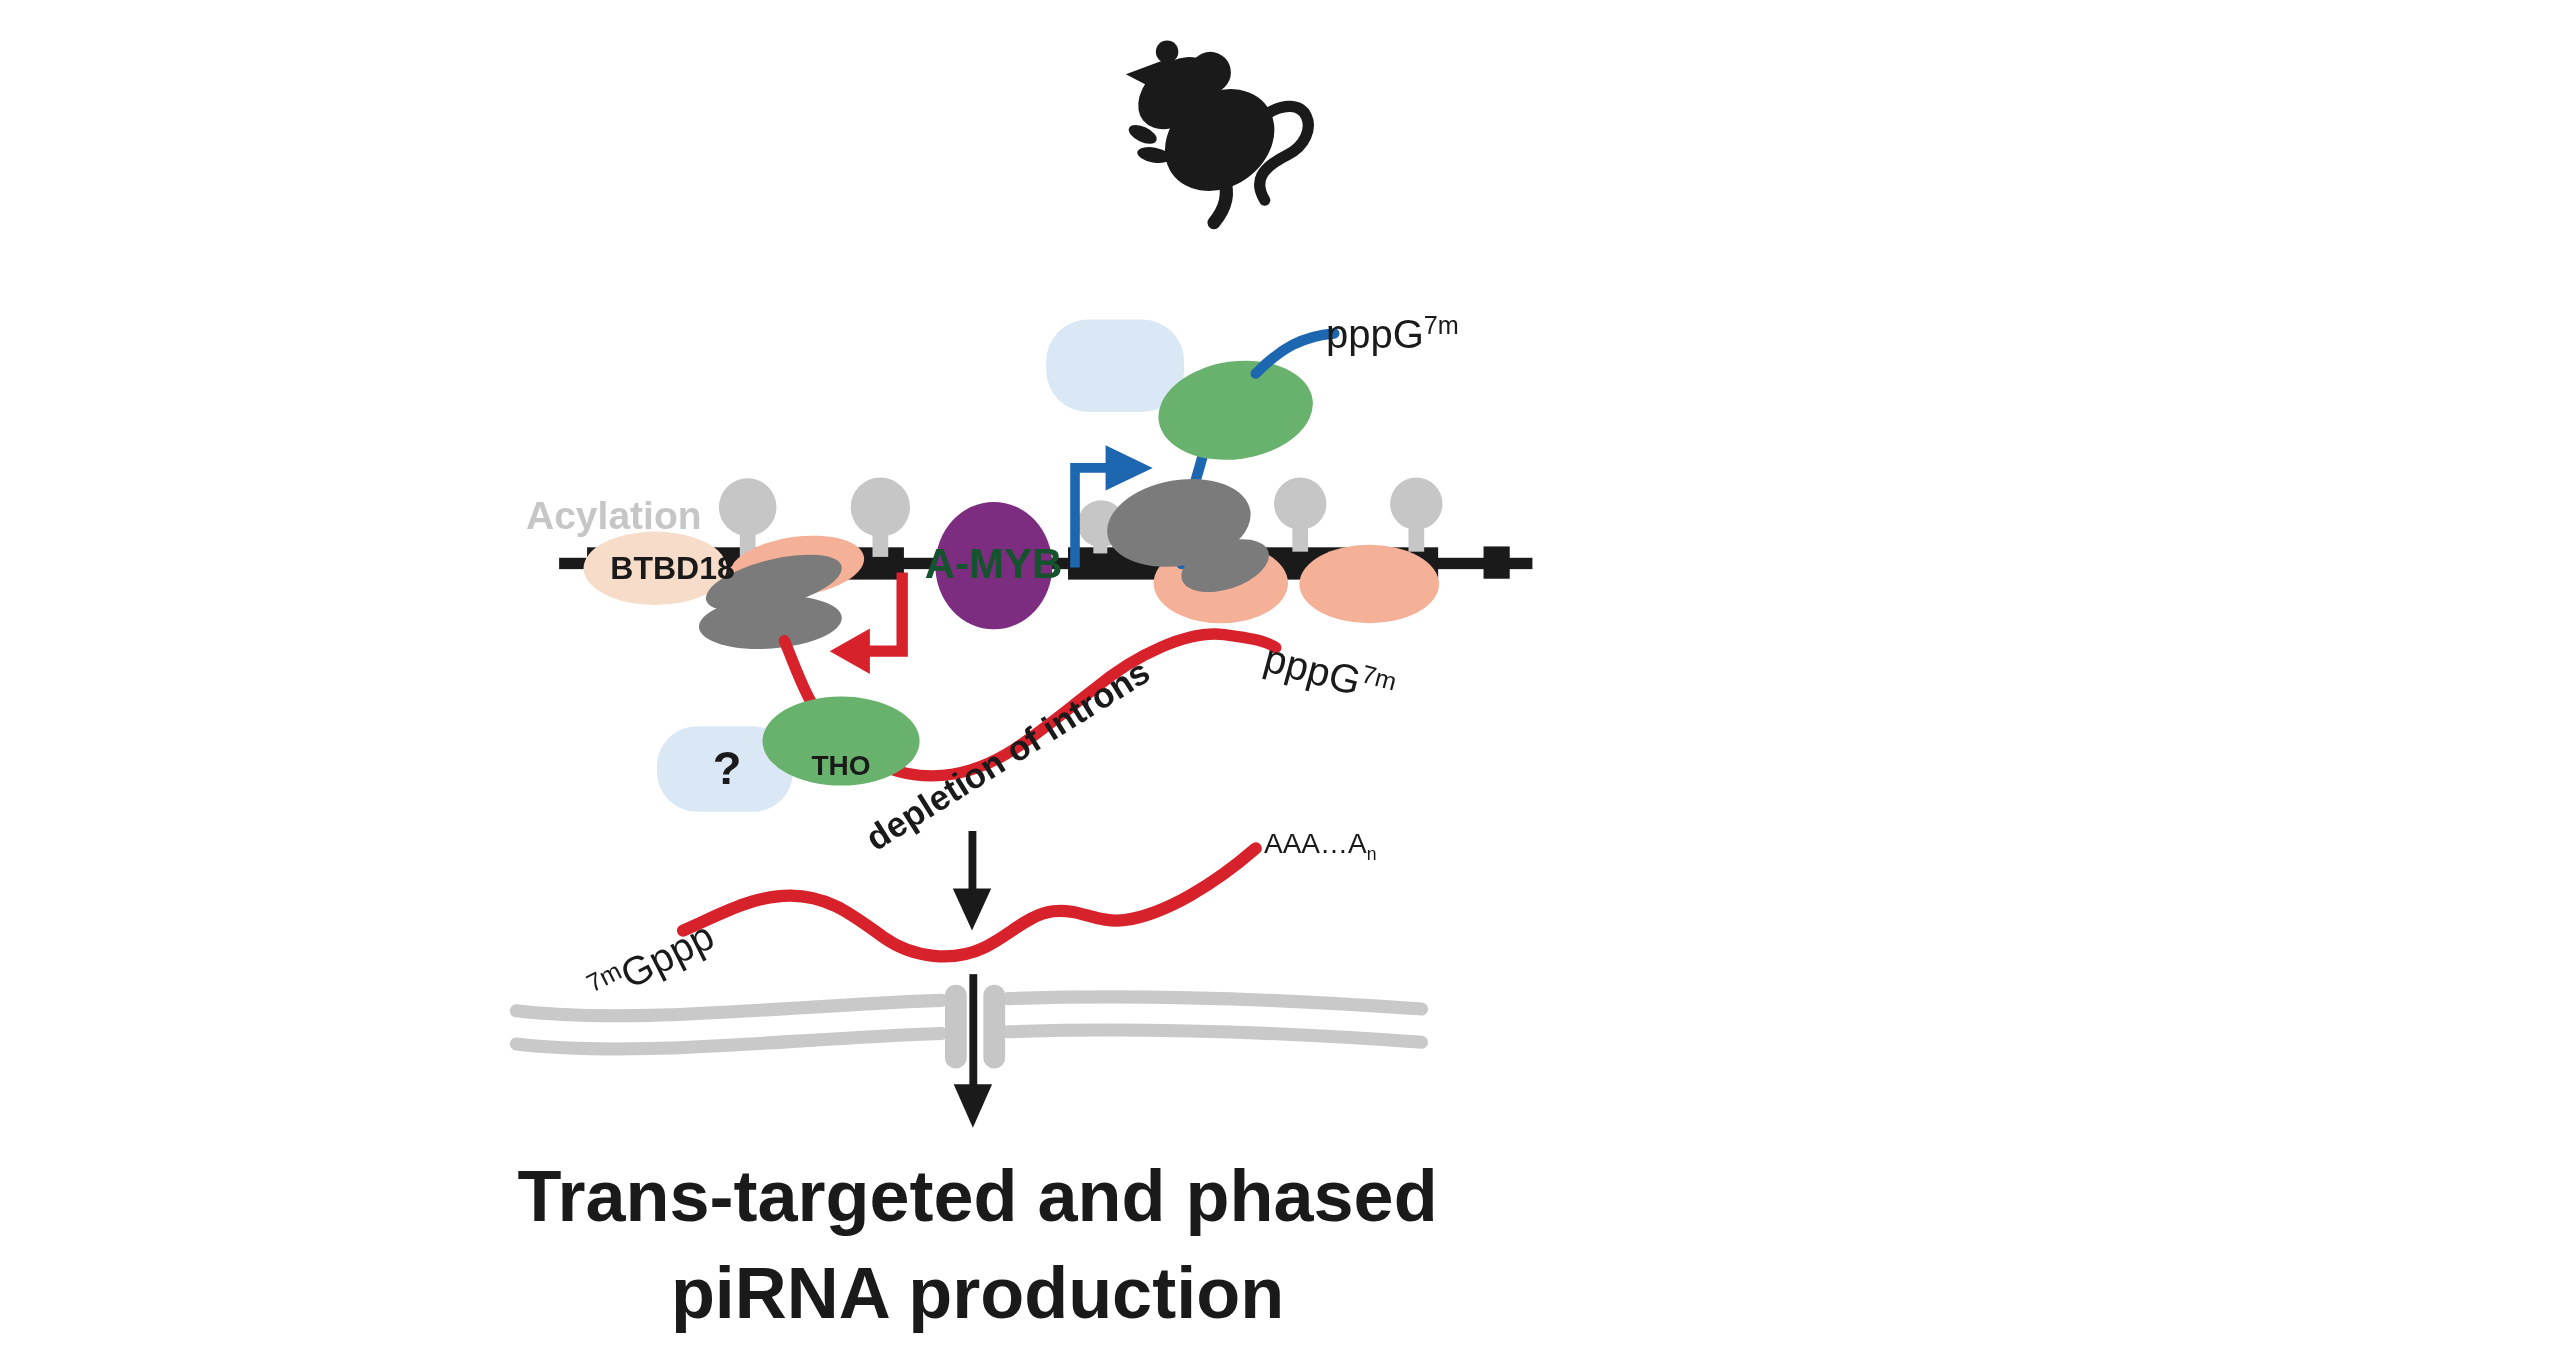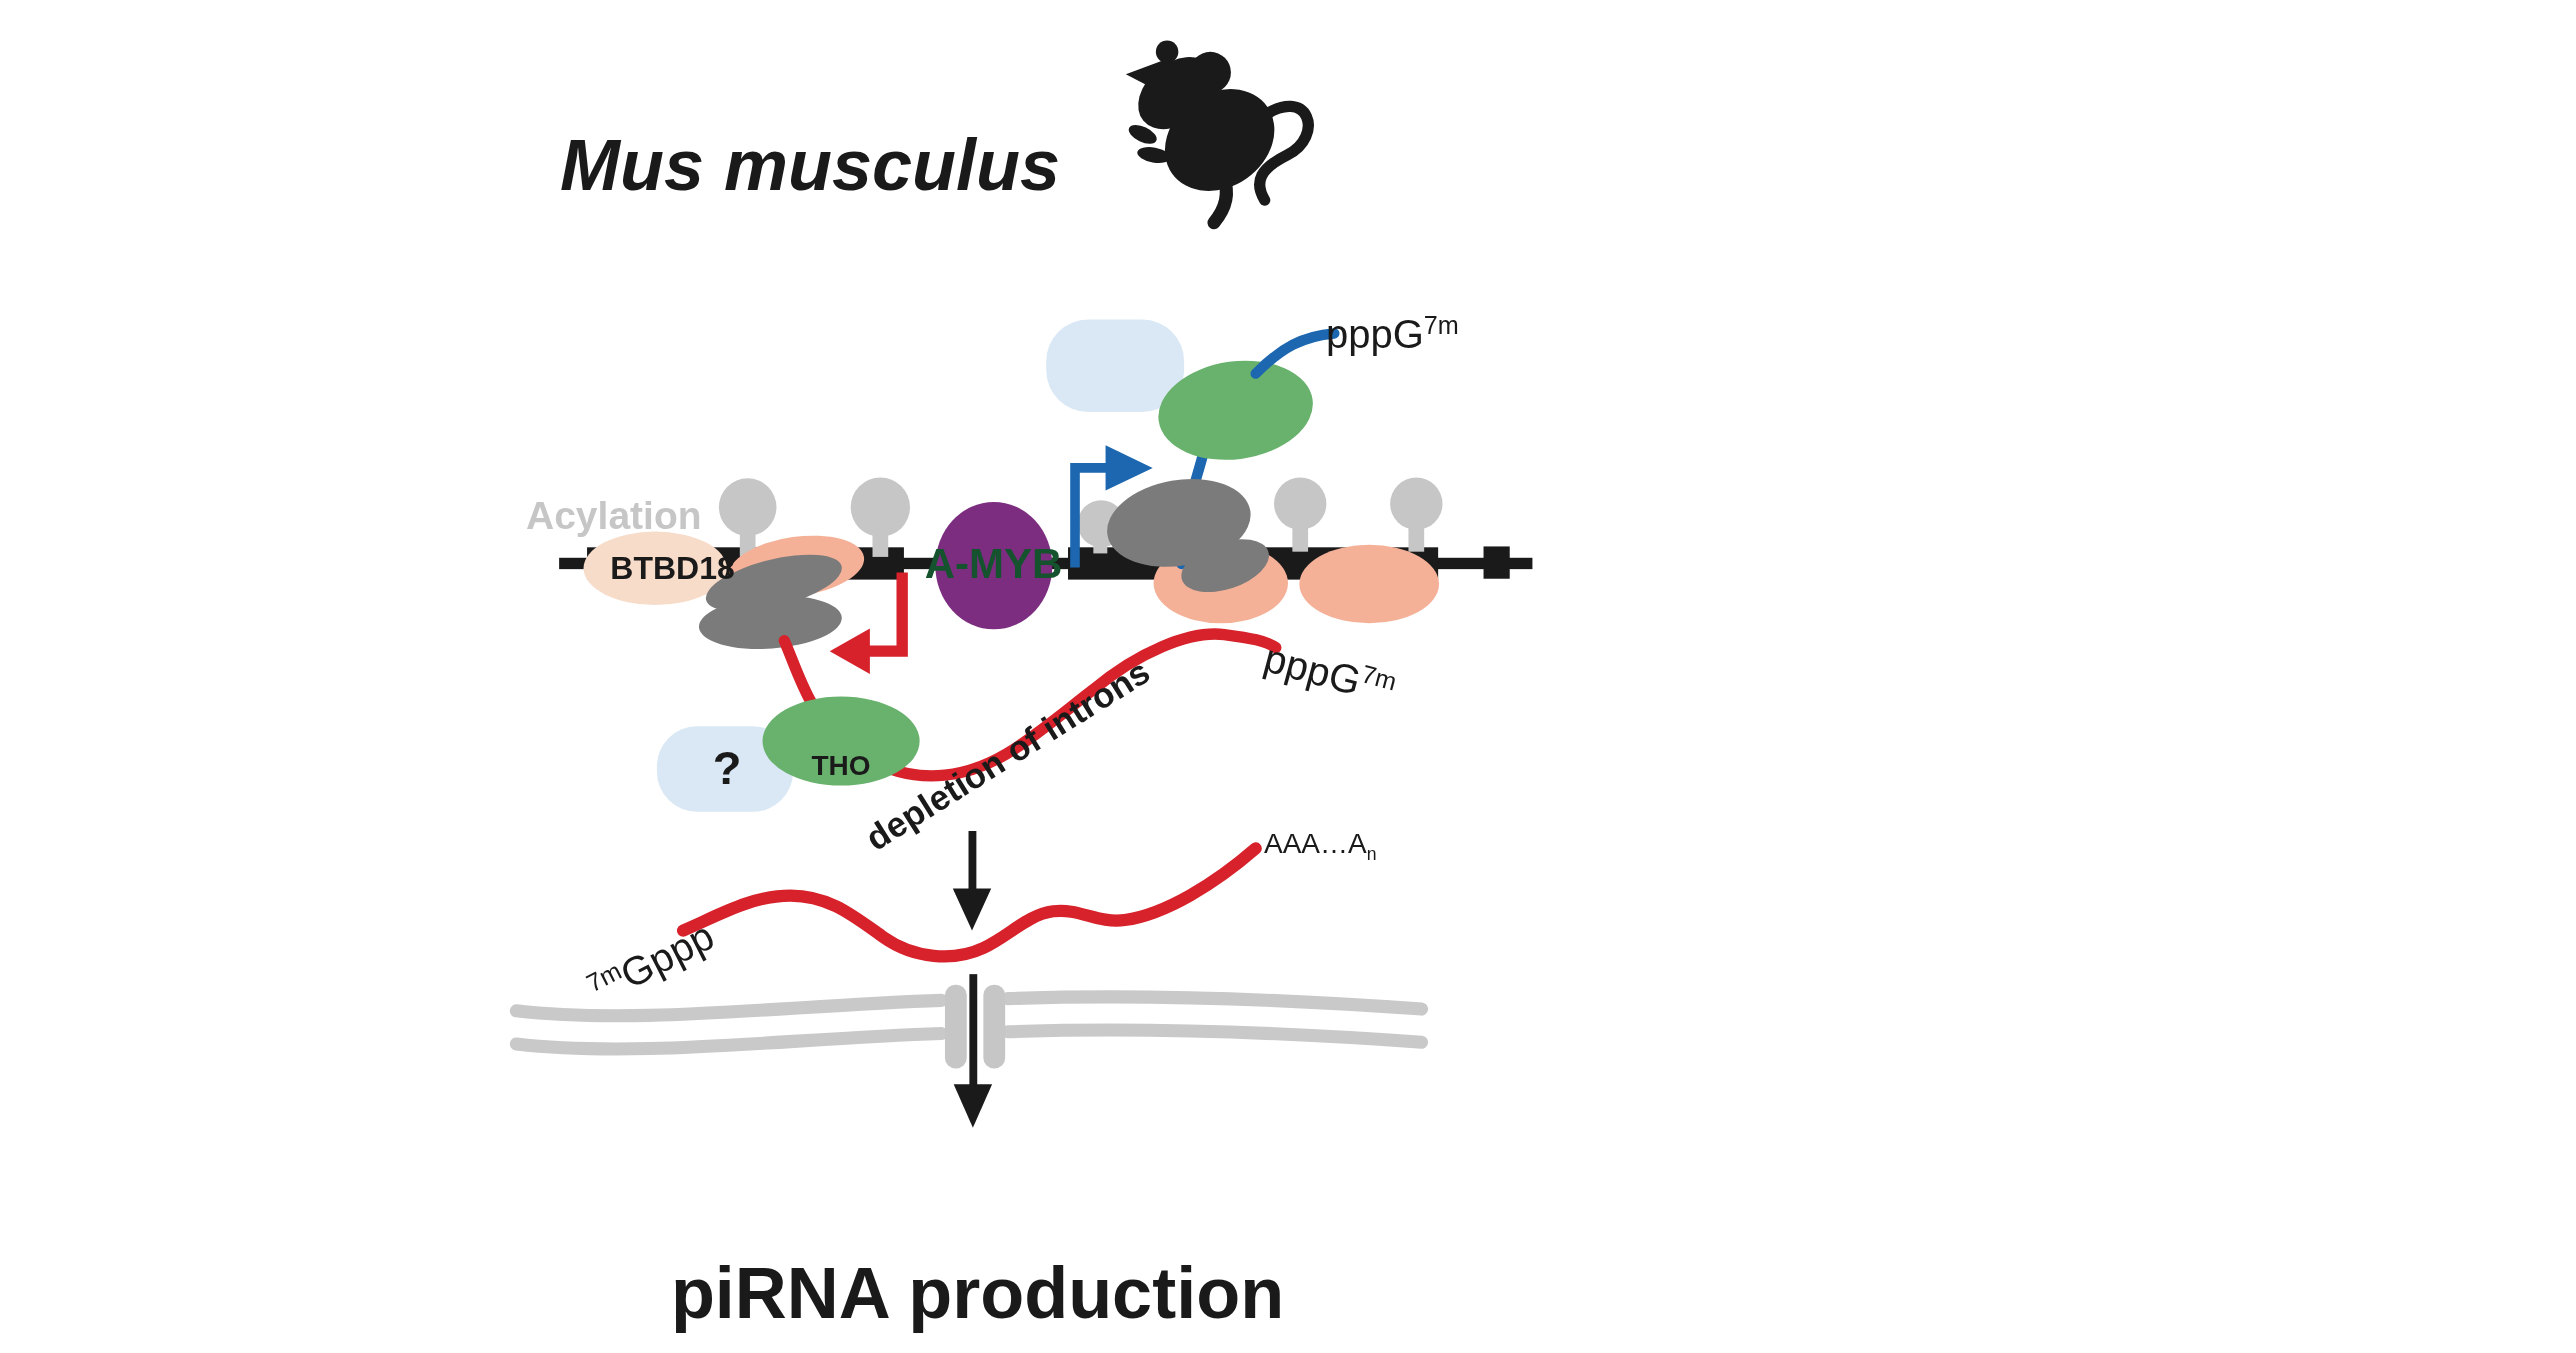--- a/index.html
+++ b/index.html
@@ -118,34 +118,34 @@
       <ellipse cx="35" cy="31" rx="23" ry="16" transform="rotate(-40 35 31)" fill="var(--ink)"></ellipse>
       <polygon points="8,21 32,12 37,36" fill="var(--ink)"></polygon>
       <circle cx="53" cy="20" r="11" fill="var(--ink)"></circle>
       <circle cx="30" cy="9" r="6" fill="var(--ink)"></circle>
       <ellipse cx="17" cy="53" rx="8" ry="4" transform="rotate(25 17 53)" fill="var(--ink)"></ellipse>
       <ellipse cx="23" cy="64" rx="9" ry="4" transform="rotate(10 23 64)" fill="var(--ink)"></ellipse>
       <path d="M 60 76 C 64 86 60 94 55 100" stroke="var(--ink)" stroke-width="7" fill="none" stroke-linecap="round"></path>
     </g>
   </svg>
 
-  <div class="txt b i title1">Mus musculus</div>
 
   <div class="txt b acyl">Acylation</div>
   <div class="txt b center btbd">BTBD18</div>
   <div class="txt b center amyb">A-MYB</div>
   <div class="txt b center tho">THO</div>
   <div class="txt b center qm">?</div>
 
   <div class="txt cap-top"><span>pppG</span><span class="sup">7m</span></div>
 
   <div class="txt cap-mid"><span>pppG</span><span class="sup">7m</span></div>
 
   <div class="txt b depl">depletion of introns</div>
 
   <div class="txt cap-mature"><span class="sup">7m</span><span>Gppp</span></div>
 
   <div class="txt polya"><span>AAA…A</span><span class="sub">n</span></div>
 
+  <div class="txt b center foot1">Trans-targeted and phased</div>
   <div class="txt b center foot2">piRNA production</div>
 
 </div>
 
 
 </body></html>

